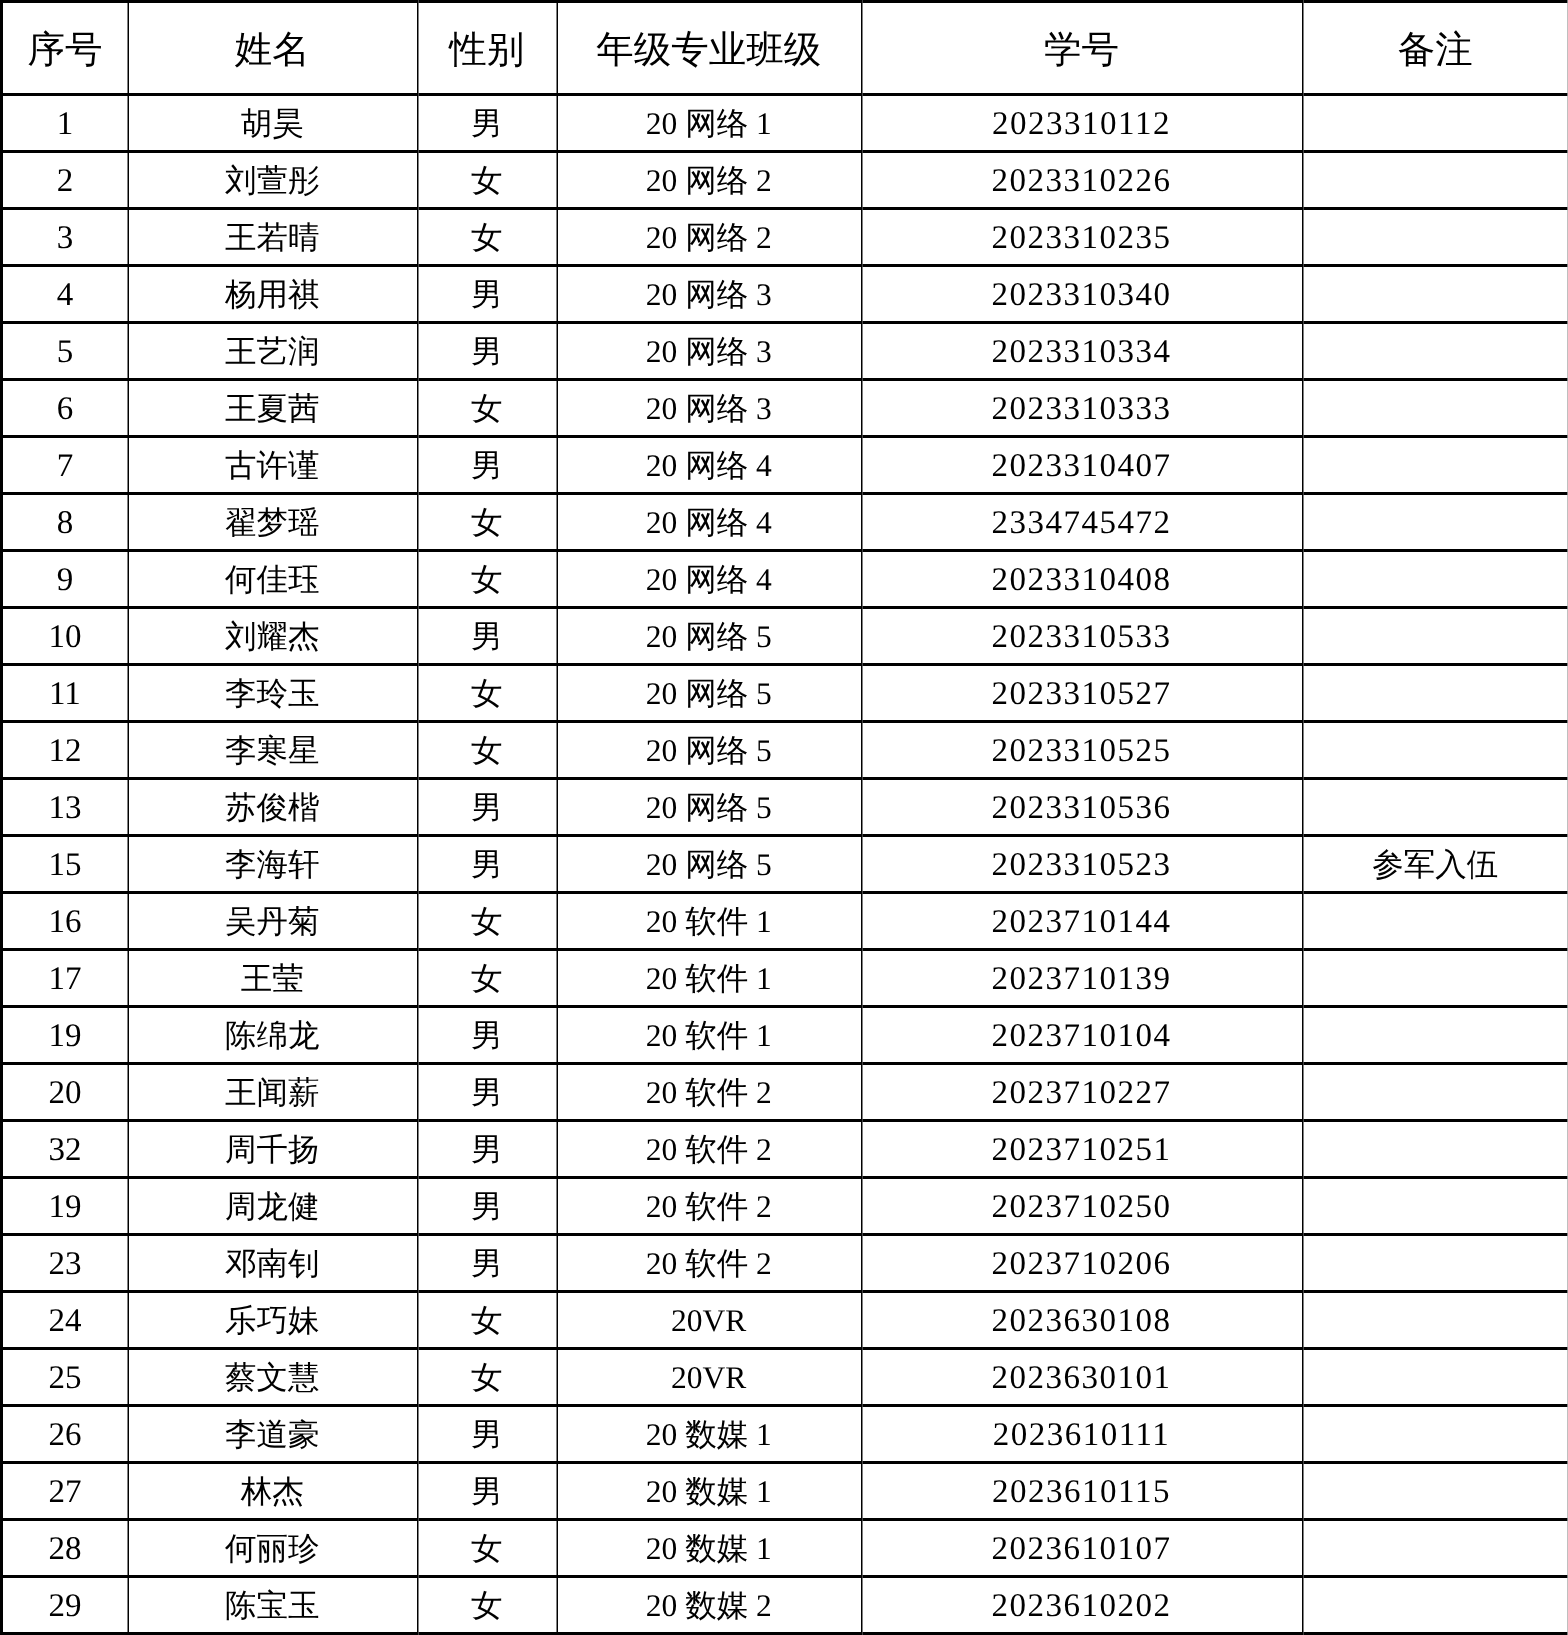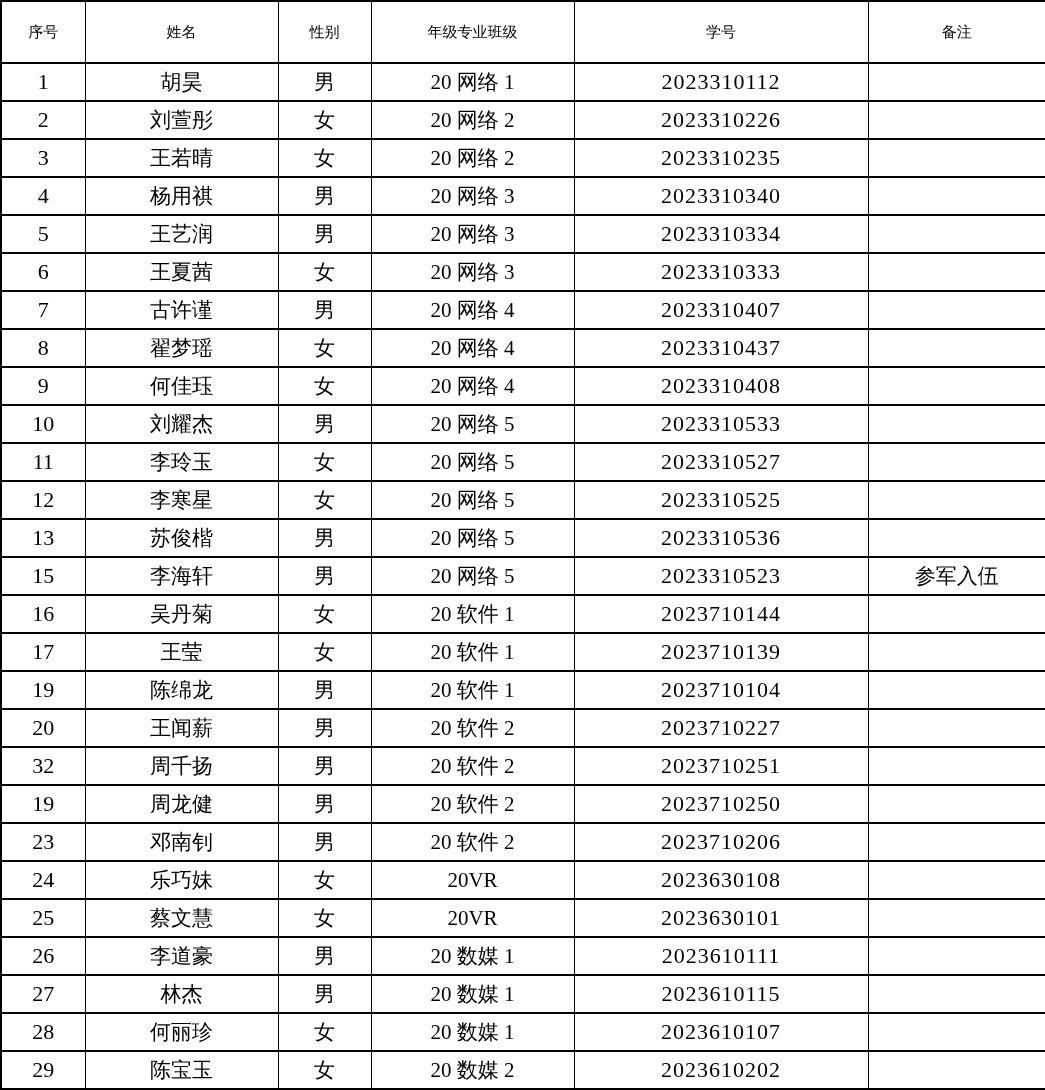--- a/index.html
+++ b/index.html
@@ -30,21 +30,21 @@
     font-weight: normal;
     padding: 0;
     overflow: hidden;
     white-space: nowrap;
   }
   table.roster {
     border: 2px solid #000000;
   }
   table.roster thead th {
     height: 60px;
-    font-size: 15px;
+    font-size: 25px;
   }
   table.roster tbody td {
     height: 33px;
   }
   
   table.roster td[data-name="cell-student_id"] {
     font-size: 22px;
     letter-spacing: 1px;
   }
   table.roster td[data-name="cell-no"] {
@@ -129,21 +129,21 @@
         <td data-name="cell-gender">男</td>
         <td data-name="cell-class_name">20 网络 4</td>
         <td data-name="cell-student_id">2023310407</td>
         <td data-name="cell-note"></td>
       </tr>
       <tr data-name="table-row">
         <td data-name="cell-no">8</td>
         <td data-name="cell-name">翟梦瑶</td>
         <td data-name="cell-gender">女</td>
         <td data-name="cell-class_name">20 网络 4</td>
-        <td data-name="cell-student_id">2023310437</td>
+        <td data-name="cell-student_id">2334745472</td>
         <td data-name="cell-note"></td>
       </tr>
       <tr data-name="table-row">
         <td data-name="cell-no">9</td>
         <td data-name="cell-name">何佳珏</td>
         <td data-name="cell-gender">女</td>
         <td data-name="cell-class_name">20 网络 4</td>
         <td data-name="cell-student_id">2023310408</td>
         <td data-name="cell-note"></td>
       </tr>

